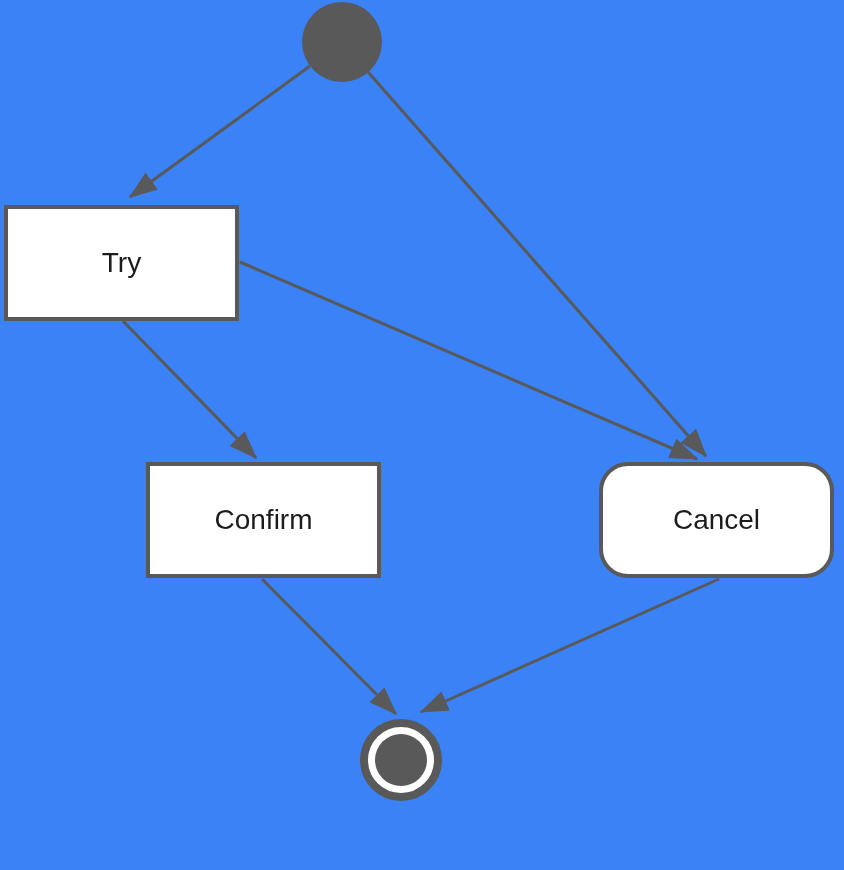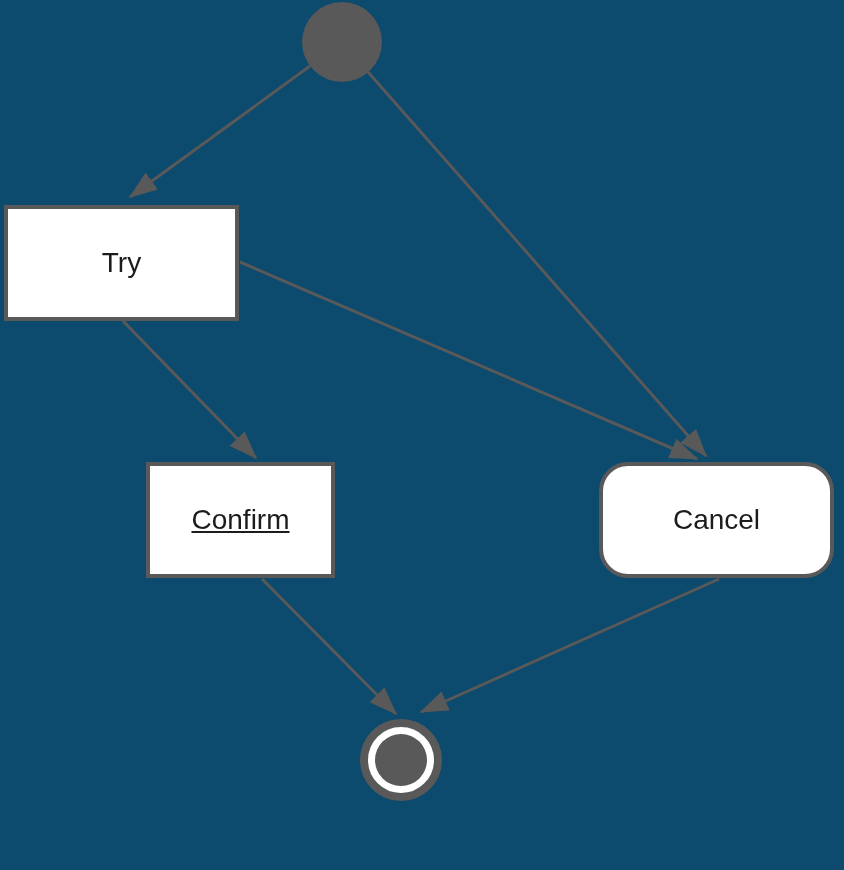--- a/index.html
+++ b/index.html
@@ -4,21 +4,21 @@
 <style>
   html, body {
     margin: 0;
     padding: 0;
     background: #ffffff;
   }
   .canvas {
     position: relative;
     width: 844px;
     height: 870px;
-    background: #0c4a6e;
+    background: #3b82f6;
     font-family: "Liberation Sans", sans-serif;
     overflow: hidden;
   }
   svg.diagram-layer {
     position: absolute;
     left: 0;
     top: 0;
     width: 844px;
     height: 870px;
   }
@@ -33,21 +33,21 @@
     background: #ffffff;
     border: 4px solid #595959;
     display: flex;
     align-items: center;
     justify-content: center;
     font-size: 28px;
     color: #1c1c1c;
     cursor: default;
   }
   #box-try     { left: 4px;   top: 205px; width: 235px; height: 116px; }
-  #box-confirm { left: 146px; top: 462px; width: 189px; height: 116px; text-decoration: underline; }
+  #box-confirm { left: 146px; top: 462px; width: 235px; height: 116px; }
   #box-cancel  { left: 599px; top: 462px; width: 235px; height: 116px; border-radius: 29px; }
   .state-label {
     pointer-events: none;
   }
 </style>
 </head>
 <body>
 
 <div class="canvas">
 

